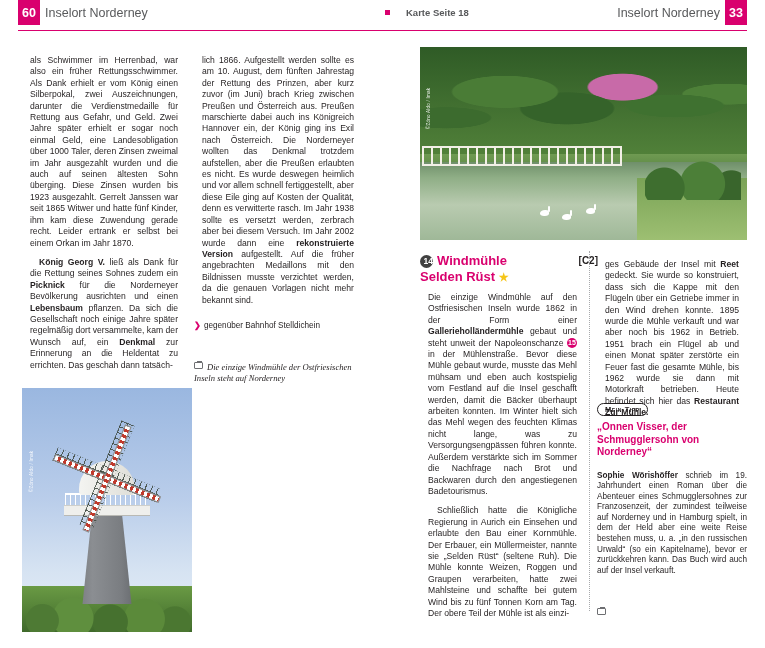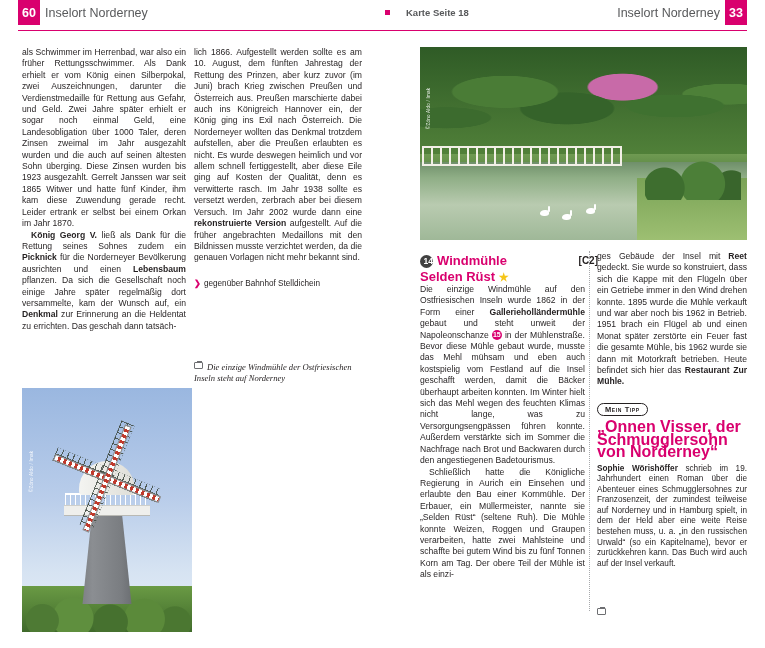--- a/index.html
+++ b/index.html
@@ -44,21 +44,21 @@
 
   
   .col{
     position:absolute;
     font-size:8.6px;
     line-height:11.4px;
     text-align:justify;
     color:#231f20;
     hyphens:none;
   }
-  .col p{margin:0;}
+  .col p{margin:8px;}
   .col p + p{text-indent:9px;}
   b{font-weight:bold;}
 
   
   #col-l1{left:22px;top:47px;width:164px;}
   #col-l2{left:194px;top:47px;width:168px;}
   #col-r1{left:420px;top:284px;width:165px;}
   #col-r2{left:597px;top:251px;width:150px;}
 
   .addr{
@@ -119,22 +119,22 @@
   .tip-badge{
     display:inline-block;
     border:1px solid #231f20;border-radius:10px;
     padding:1px 7px;
     font-size:7.5px;font-weight:bold;letter-spacing:0.6px;
     font-variant:small-caps;
     color:#231f20;
     margin-bottom:5px;
   }
   .tip-title{
-    font-size:16px;font-weight:bold;color:#d9006e;
-    line-height:12.5px;margin-bottom:5px;
+    font-size:10px;font-weight:bold;color:#d9006e;
+    line-height:12.5px;margin-bottom:12px;
   }
   .tip-body{
     font-size:8.2px;line-height:10.6px;text-align:justify;color:#231f20;
   }
   .dotline{
     position:absolute;left:589px;top:251px;
     width:0;height:360px;
     border-left:1px dotted #a7a9ac;
   }
 

